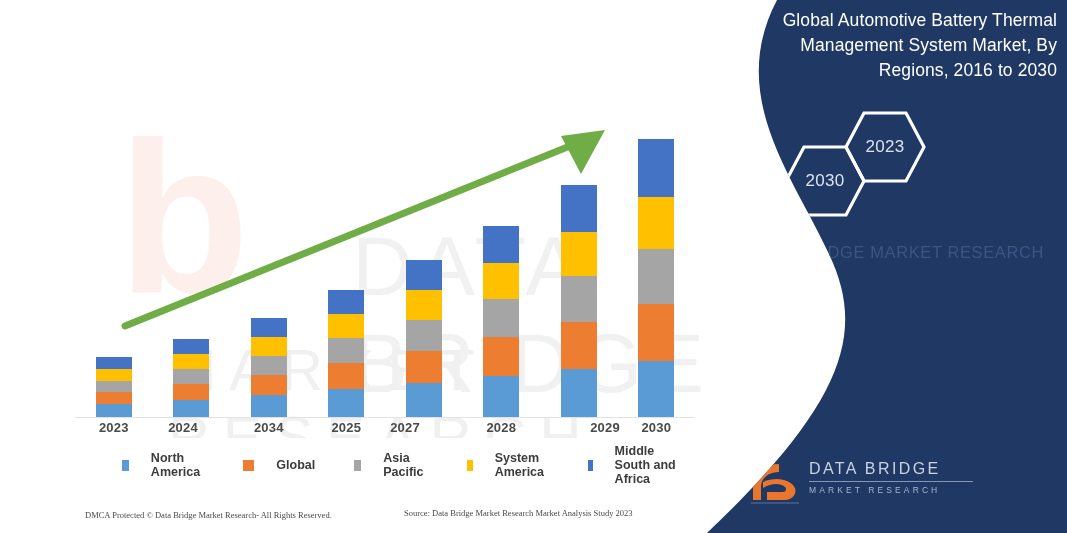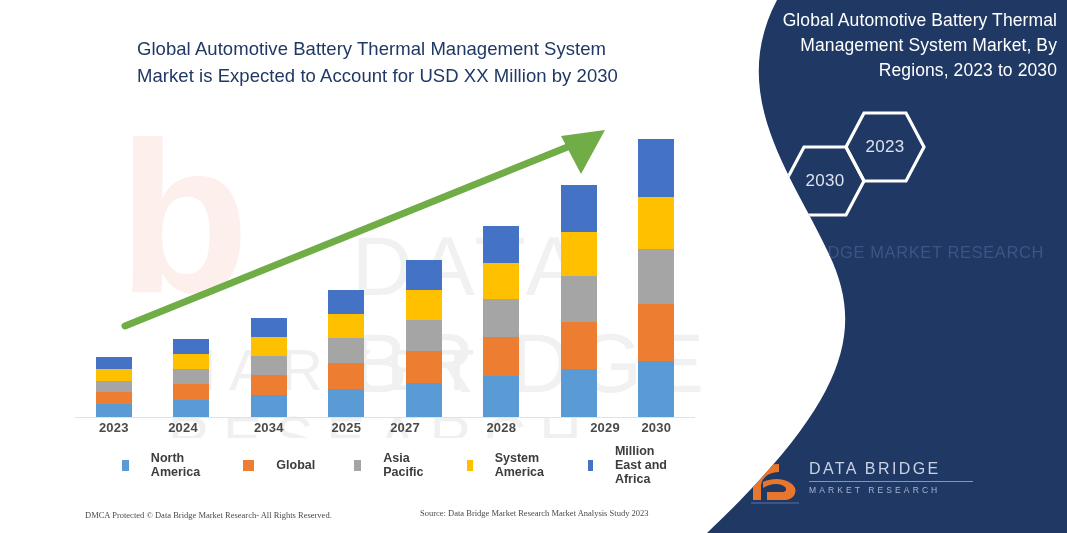--- a/index.html
+++ b/index.html
@@ -98,36 +98,35 @@
   .leg-item { display:flex; align-items:center; gap:22px;padding-left:26px; }
   .leg-swatch { width:11px; height:11px; display:inline-block; }
   .leg-label { font-size:12.5px; font-weight:bold; color:#3d3d3d; }
 
   #footer { position:absolute; left:0; top:505px; width:700px; height:24px; }
   #footer-left {
     position:absolute; left:85px; top:5px;
     font-size:8.5px; color:#4a4a4a; font-family:Liberation Serif, serif;
   }
   #footer-right {
-    position:absolute; left:420px; top:3px;
+    position:absolute; left:404px; top:3px;
     font-size:8.5px; color:#4a4a4a; font-family:"Liberation Serif", serif;
   }
 </style>
 </head>
 <body>
 
 <div id="stage">
 
   <div id="watermark">
     <div id="wm-b">b</div>
     <div id="wm-line1">DATA BRIDGE</div>
     <div id="wm-line2">MARKET RESEARCH</div>
   </div>
 
-  <div id="chart-title">Global Automotive Battery Thermal Management System Market is Expected to Account for USD XX Million by 2030</div>
 
   <div id="plot">
     <div id="bars">
         <div class="bar" style="left: 20.75px; height: 60px;">
           <div class="seg" style="background: rgb(91, 155, 213); height: 13px;"></div>
           <div class="seg" style="background: rgb(237, 125, 49); height: 12px;"></div>
           <div class="seg" style="background: rgb(165, 165, 165); height: 11px;"></div>
           <div class="seg" style="background: rgb(255, 192, 0); height: 12px;"></div>
           <div class="seg" style="background: rgb(68, 114, 196); height: 12px;"></div>
         </div>
@@ -214,32 +213,32 @@
       <div class="leg-item">
         <span class="leg-swatch" style="background: rgb(165, 165, 165);"></span>
         <span class="leg-label">Asia Pacific</span>
       </div>
       <div class="leg-item">
         <span class="leg-swatch" style="background: rgb(255, 192, 0);"></span>
         <span class="leg-label">System America</span>
       </div>
       <div class="leg-item">
         <span class="leg-swatch" style="background: rgb(68, 114, 196);"></span>
-        <span class="leg-label">Million East and Africa</span>
+        <span class="leg-label">Middle South and Africa</span>
       </div>
     </div>
 
   <div id="footer">
     <div id="footer-left">DMCA Protected © Data Bridge Market Research- All Rights Reserved.</div>
     <div id="footer-right">Source: Data Bridge Market Research  Market Analysis Study 2023</div>
   </div>
 
   <div id="right-panel">
 
-    <div id="panel-heading">Global Automotive Battery Thermal Management System Market, By Regions, 2023 to 2030</div>
+    <div id="panel-heading">Global Automotive Battery Thermal Management System Market, By Regions, 2016 to 2030</div>
 
     <div class="hex" id="hex-2030">
       <svg class="shape" viewBox="0 0 84 74">
         <polygon points="21,3 63,3 81,37 63,71 21,71 3,37" fill="none" stroke="#ffffff" stroke-width="3.2"></polygon>
       </svg>
       <span class="lbl">2030</span>
     </div>
 
     <div class="hex" id="hex-2023">
       <svg class="shape" viewBox="0 0 84 74">

